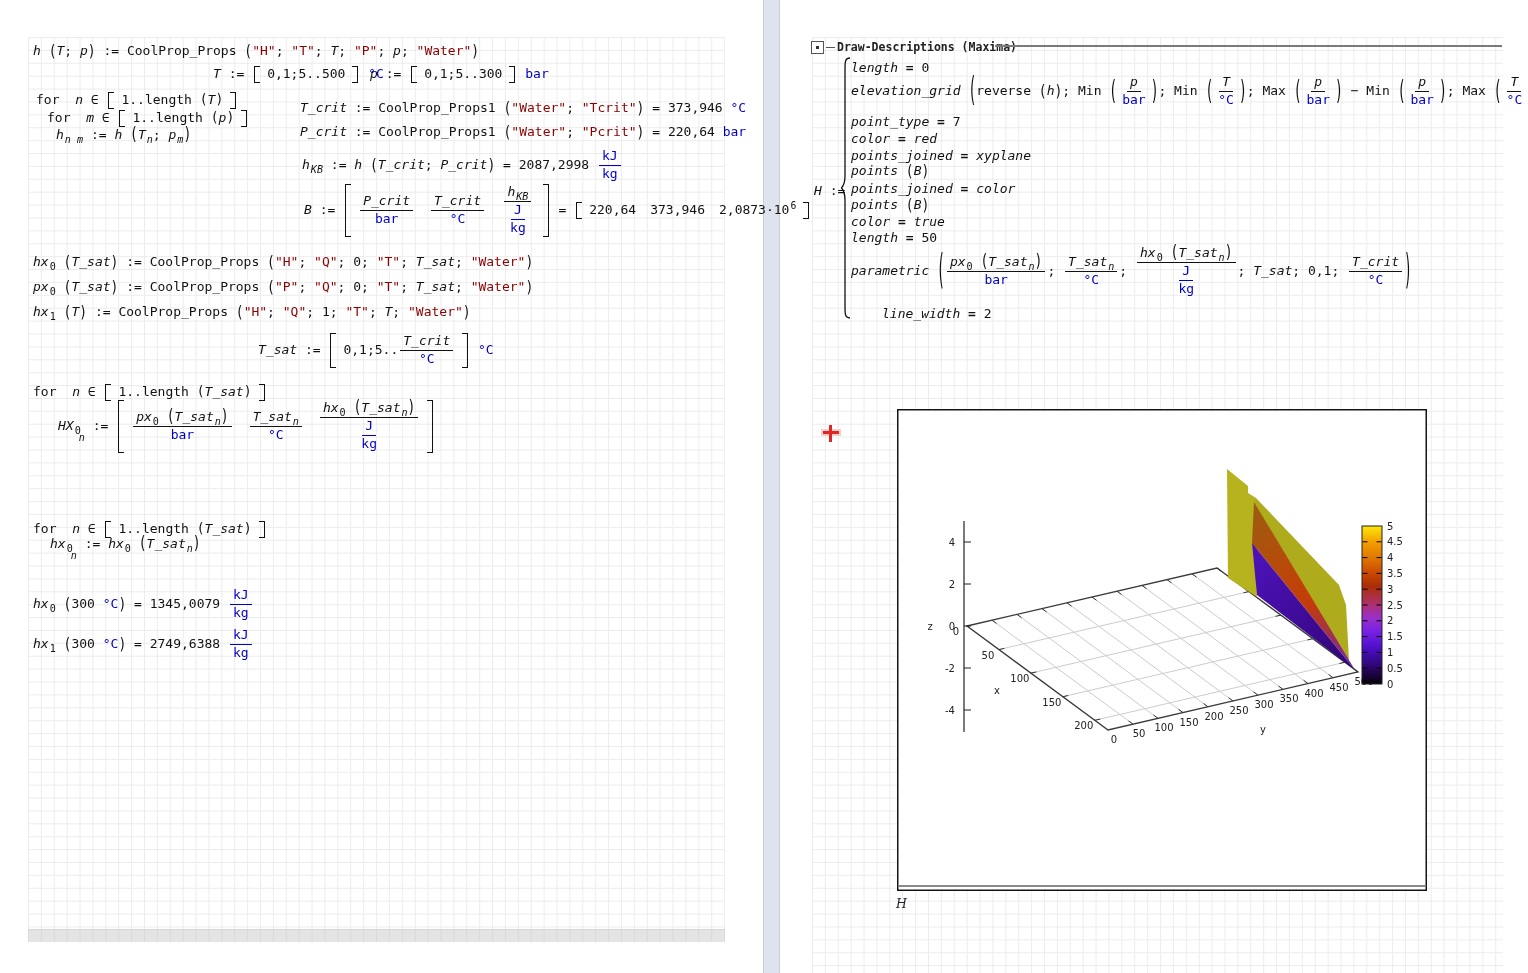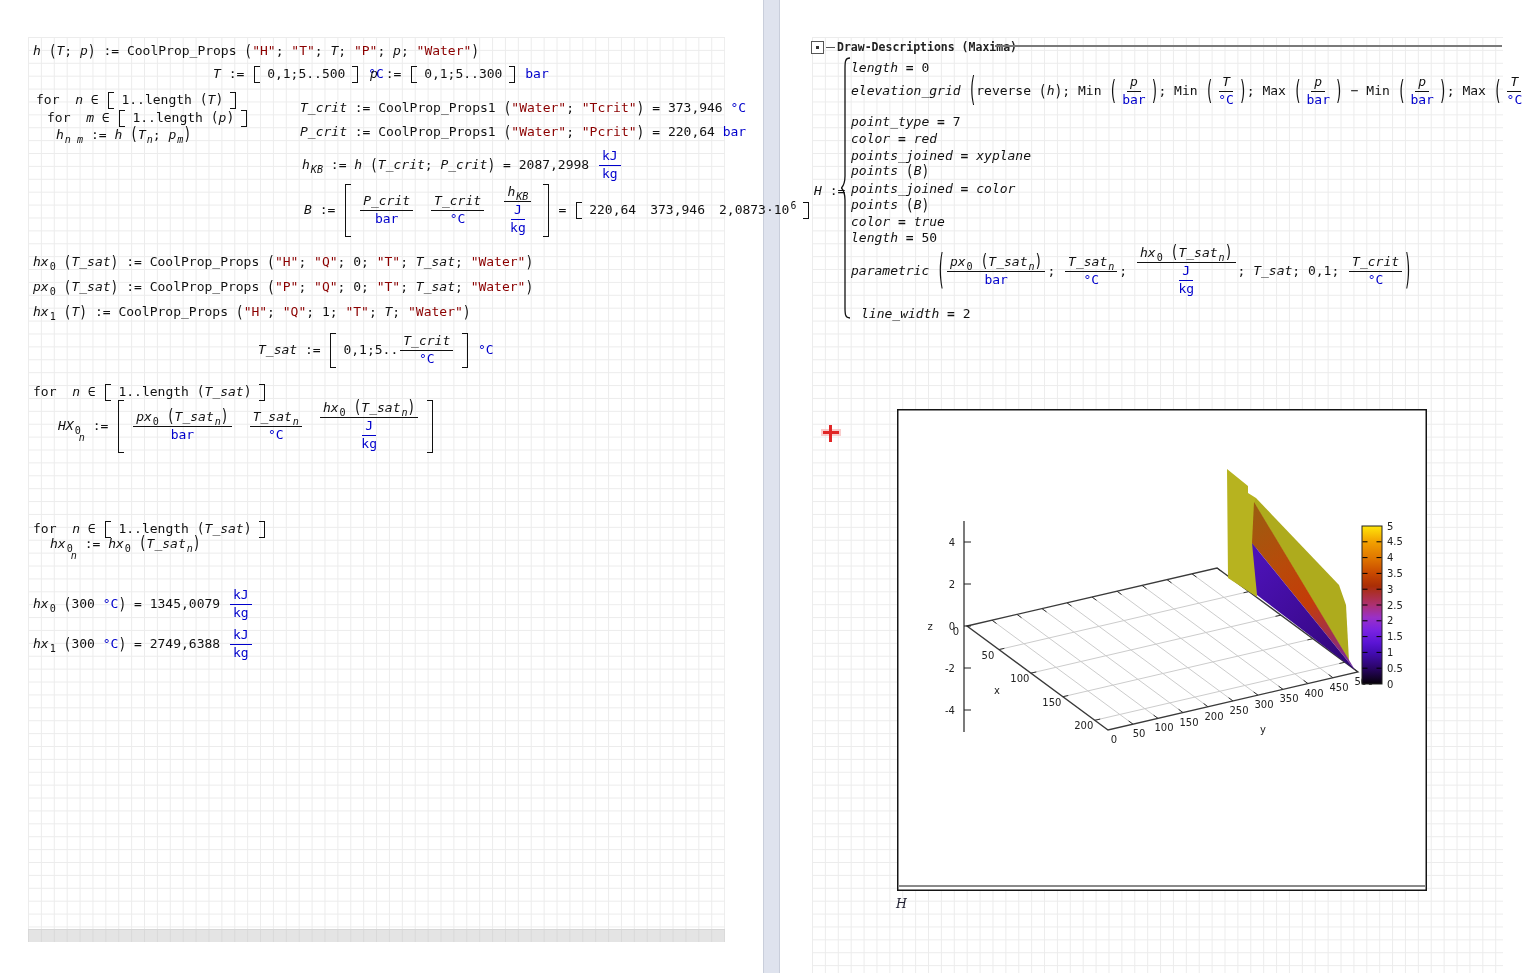--- a/index.html
+++ b/index.html
@@ -100,21 +100,21 @@
   <div class="fx" style="left:851px;top:75px"><span class="v">elevation_grid</span><span class="p"> </span><span class="pg"><span class="pp" style="transform: scaleY(2.6);">(</span><span class="pgi"><span class="p">reverse </span><span class="pg"><span class="pp" style="transform: scaleY(1.15);">(</span><span class="pgi"><span class="v">h</span></span><span class="pp" style="transform: scaleY(1.15);">)</span></span><span class="p">; </span><span class="p">Min </span><span class="pg"><span class="pp" style="transform: scaleY(2);">(</span><span class="pgi"><span class="fr "><span class="tp"><span class="v">p</span></span><span class="bt"><span class="u">bar</span></span></span></span><span class="pp" style="transform: scaleY(2);">)</span></span><span class="p">; </span><span class="p">Min </span><span class="pg"><span class="pp" style="transform: scaleY(2);">(</span><span class="pgi"><span class="fr "><span class="tp"><span class="v">T</span></span><span class="bt"><span class="u">°C</span></span></span></span><span class="pp" style="transform: scaleY(2);">)</span></span><span class="p">; </span><span class="p">Max </span><span class="pg"><span class="pp" style="transform: scaleY(2);">(</span><span class="pgi"><span class="fr "><span class="tp"><span class="v">p</span></span><span class="bt"><span class="u">bar</span></span></span></span><span class="pp" style="transform: scaleY(2);">)</span></span><span class="p"> − </span><span class="p">Min </span><span class="pg"><span class="pp" style="transform: scaleY(2);">(</span><span class="pgi"><span class="fr "><span class="tp"><span class="v">p</span></span><span class="bt"><span class="u">bar</span></span></span></span><span class="pp" style="transform: scaleY(2);">)</span></span><span class="p">; </span><span class="p">Max </span><span class="pg"><span class="pp" style="transform: scaleY(2);">(</span><span class="pgi"><span class="fr "><span class="tp"><span class="v">T</span></span><span class="bt"><span class="u">°C</span></span></span></span><span class="pp" style="transform: scaleY(2);">)</span></span></span></span></div>
   <div class="fx" style="left:851px;top:115px"><span class="v">point_type</span><span class="bq"> = </span><span class="p">7</span></div>
   <div class="fx" style="left:851px;top:132px"><span class="v">color</span><span class="bq"> = </span><span class="v">red</span></div>
   <div class="fx" style="left:851px;top:149px"><span class="v">points_joined</span><span class="bq"> = </span><span class="v">xyplane</span></div>
   <div class="fx" style="left:851px;top:164px"><span class="v">points</span><span class="p"> </span><span class="pg"><span class="pp" style="transform: scaleY(1.15);">(</span><span class="pgi"><span class="v">B</span></span><span class="pp" style="transform: scaleY(1.15);">)</span></span></div>
   <div class="fx" style="left:851px;top:182px"><span class="v">points_joined</span><span class="bq"> = </span><span class="v">color</span></div>
   <div class="fx" style="left:851px;top:198px"><span class="v">points</span><span class="p"> </span><span class="pg"><span class="pp" style="transform: scaleY(1.15);">(</span><span class="pgi"><span class="v">B</span></span><span class="pp" style="transform: scaleY(1.15);">)</span></span></div>
   <div class="fx" style="left:851px;top:215px"><span class="v">color</span><span class="bq"> = </span><span class="v">true</span></div>
   <div class="fx" style="left:851px;top:231px"><span class="v">length</span><span class="bq"> = </span><span class="p">50</span></div>
   <div class="fx" style="left:851px;top:246px"><span class="v">parametric</span><span class="p"> </span><span class="pg"><span class="pp" style="transform: scaleY(3.2);">(</span><span class="pgi"><span class="fr "><span class="tp"><span class="sbw"><span><span class="v">px</span></span><span class="sbs"><span class="p">0</span></span></span><span class="p"> </span><span class="pg"><span class="pp" style="transform: scaleY(1.4);">(</span><span class="pgi"><span class="sbw"><span><span class="v">T_sat</span></span><span class="sbs"><span class="v">n</span></span></span></span><span class="pp" style="transform: scaleY(1.4);">)</span></span></span><span class="bt"><span class="u">bar</span></span></span><span class="p">; </span><span class="fr "><span class="tp"><span class="sbw"><span><span class="v">T_sat</span></span><span class="sbs"><span class="v">n</span></span></span></span><span class="bt"><span class="u">°C</span></span></span><span class="p">; </span><span class="fr "><span class="tp"><span class="sbw"><span><span class="v">hx</span></span><span class="sbs"><span class="p">0</span></span></span><span class="p"> </span><span class="pg"><span class="pp" style="transform: scaleY(1.4);">(</span><span class="pgi"><span class="sbw"><span><span class="v">T_sat</span></span><span class="sbs"><span class="v">n</span></span></span></span><span class="pp" style="transform: scaleY(1.4);">)</span></span></span><span class="bt"><span class="fr u"><span class="tp"><span class="u">J</span></span><span class="bt"><span class="u">kg</span></span></span></span></span><span class="p">; </span><span class="v">T_sat</span><span class="p">; </span><span class="p">0,1</span><span class="p">; </span><span class="fr "><span class="tp"><span class="v">T_crit</span></span><span class="bt"><span class="u">°C</span></span></span></span><span class="pp" style="transform: scaleY(3.2);">)</span></span></div>
-  <div class="fx" style="left:861px;top:307px"><span class="v">line_width</span><span class="bq"> = </span><span class="p">2</span></div>
+  <div class="fx" style="left:882px;top:307px"><span class="v">line_width</span><span class="bq"> = </span><span class="p">2</span></div>
 
   <div class="cursor-cross" style="left:819px;top:425px;width:24px;height:17px">
     <div style="position:absolute;left:2px;top:4px;width:20px;height:7px;background:#f6b0b0;opacity:.65"></div>
     <div style="position:absolute;left:10px;top:0;width:3px;height:17px;background:#e02525"></div>
     <div style="position:absolute;left:4px;top:6px;width:16px;height:3px;background:#e02525"></div>
   </div>
 
   <div class="plotwrap" style="left:897px;top:409px;width:530px;height:482px">
     <svg id="plotSvg" width="530" height="482" viewBox="0 0 530 482">
         <defs>

